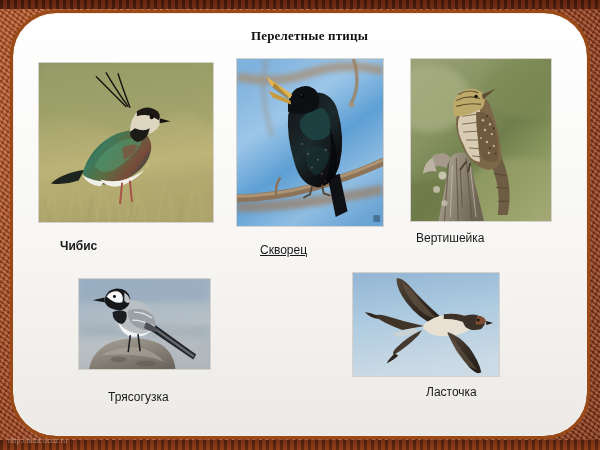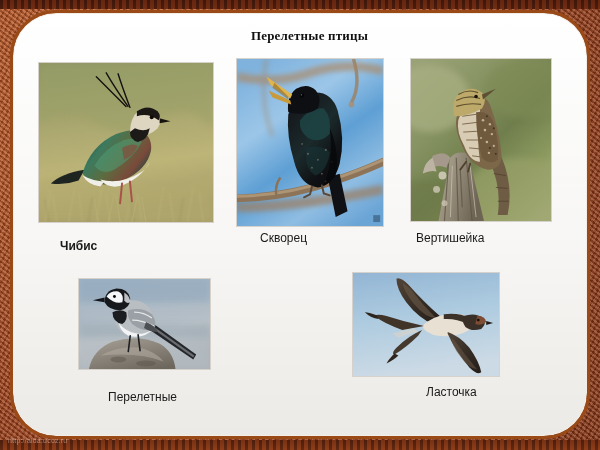--- a/index.html
+++ b/index.html
@@ -103,21 +103,21 @@
     font-size: 12px;
     color: #1a1a1a;
     white-space: nowrap;
   }
 
   
   #card-lapwing  { left: 24px;  top: 48px;  width: 176px; height: 161px; }
   #cap-lapwing   { left: 46px;  top: 225px; font-weight: bold; }
 
   #card-starling { left: 222px; top: 44px;  width: 148px; height: 169px; }
-  #cap-starling  { left: 246px; top: 217px; }
+  #cap-starling  { left: 246px; top: 229px; text-decoration: underline; }
 
   #card-wryneck  { left: 396px; top: 44px;  width: 142px; height: 164px; }
   #cap-wryneck   { left: 402px; top: 217px; }
 
   #card-wagtail  { left: 64px;  top: 264px; width: 133px; height: 92px; }
   #cap-wagtail   { left: 94px;  top: 376px; }
 
   #card-swallow  { left: 338px; top: 258px; width: 148px; height: 105px; }
   #cap-swallow   { left: 380px; top: 371px; margin-left: 32px; }
 
@@ -522,21 +522,21 @@
 
           <path d="M26 19 L14 22 L26 24 Z" fill="#15161a"></path>
 
           <g stroke="#1c1e21" stroke-width="1.6" fill="none" stroke-linecap="round">
             <path d="M52 58 L50 74"></path>
             <path d="M60 57 L62 73"></path>
           </g>
         </g>
       </svg>
     </div>
-    <div class="caption" id="cap-wagtail">Перелетные</div>
+    <div class="caption" id="cap-wagtail">Трясогузка</div>
 
     <div class="photo" id="card-swallow">
       <svg viewBox="0 0 148 105" preserveAspectRatio="xMidYMid slice">
         <defs>
           <linearGradient id="swSky" x1="0" y1="0" x2="0.2" y2="1">
             <stop offset="0%" stop-color="#93b5d4"></stop>
             <stop offset="45%" stop-color="#accadf"></stop>
             <stop offset="100%" stop-color="#ccdae5"></stop>
           </linearGradient>
           <linearGradient id="swWing" x1="0" y1="0" x2="1" y2="1">

